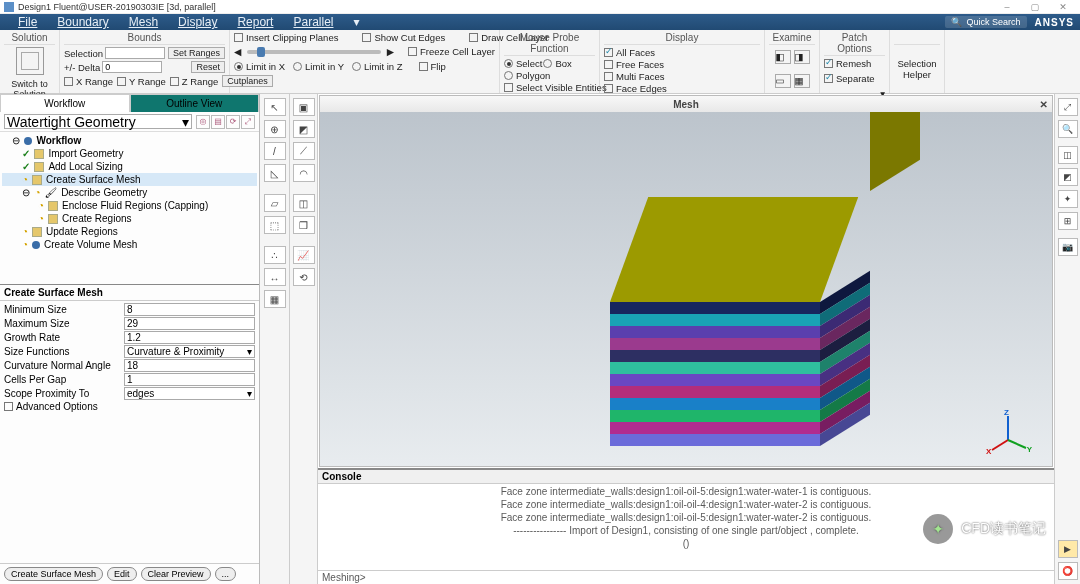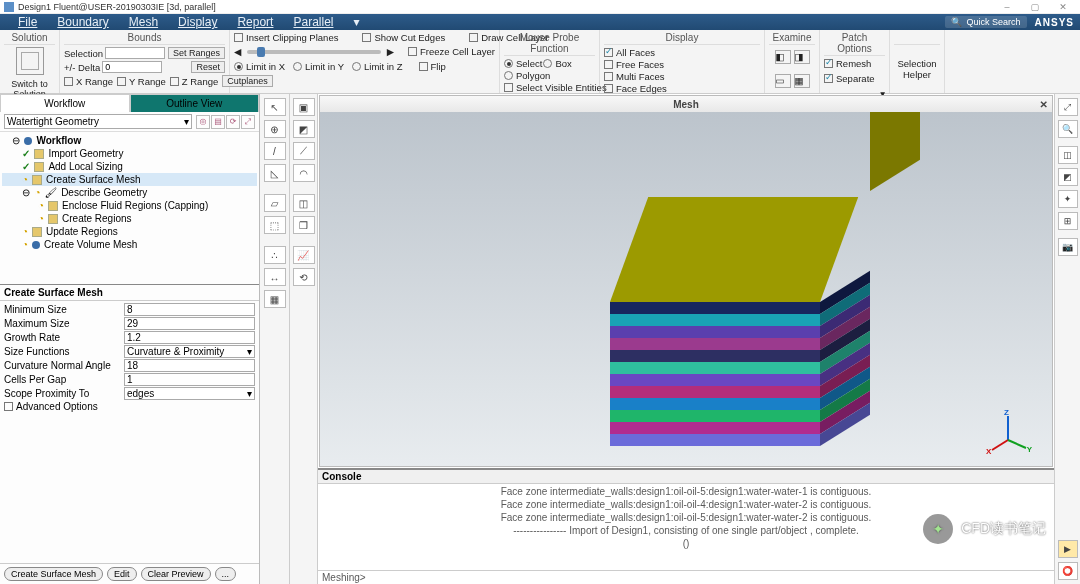--- a/index.html
+++ b/index.html
@@ -29,21 +29,21 @@
 .small-btn { border:1px solid #aaa; background:#eee; font-size:9px; padding:0 4px;}
 .icon-cube-wire { width:28px; height:28px; border:1px solid #999; position:relative; margin:0 auto;}
 .icon-cube-wire::before{content:""; position:absolute; inset:4px; border:1px solid #aaa;}
 
 .main { display:flex; height: calc(584px - 14px - 16px - 64px); }
 .left-panel { width:260px; border-right:1px solid #bbb; display:flex; flex-direction:column; background:#fdfdfd; }
 .tabs-row { display:flex; height:18px; }
 .tabs-row .tab { flex:1; text-align:center; font-size:10px; border:1px solid #ccc; border-bottom:none; background:#0f766e; display:flex; align-items:center; justify-content:center;}
 .tabs-row .tab.active { background:#fff; }
 .wf-type { display:flex; align-items:center; padding:2px 4px; border-bottom:1px solid #ddd;}
-.wf-select { flex:1; border:1px solid #aaa; height:15px; font-size:10px; padding:0 2px; background:#fff; display:flex; align-items:center; justify-content:space-between;}
+.wf-select { flex:1; border:1px solid #aaa; height:15px; font-size:14px; padding:0 2px; background:#fff; display:flex; align-items:center; justify-content:space-between;}
 .wf-icons { display:flex; gap:1px; margin-left:4px;}
 .wf-icons span{ width:14px; height:14px; border:1px solid #bbb; display:flex; align-items:center; justify-content:center; font-size:8px; color:#a57;}
 
 .tree { flex:1; overflow:auto; padding:2px; font-size:10px; max-height: 180px;}
 .tree-node { display:flex; align-items:center; gap:4px; padding:1px 2px; padding-left:10px;}
 .tree-node.l1{padding-left:20px;}
 .tree-node.l2{padding-left:36px;}
 .tree-node.sel { background:#d6e8f7; }
 .tick{color:#1a7f1a; font-weight:bold;}
 .warn{color:#d4a300; font-weight:bold;}

